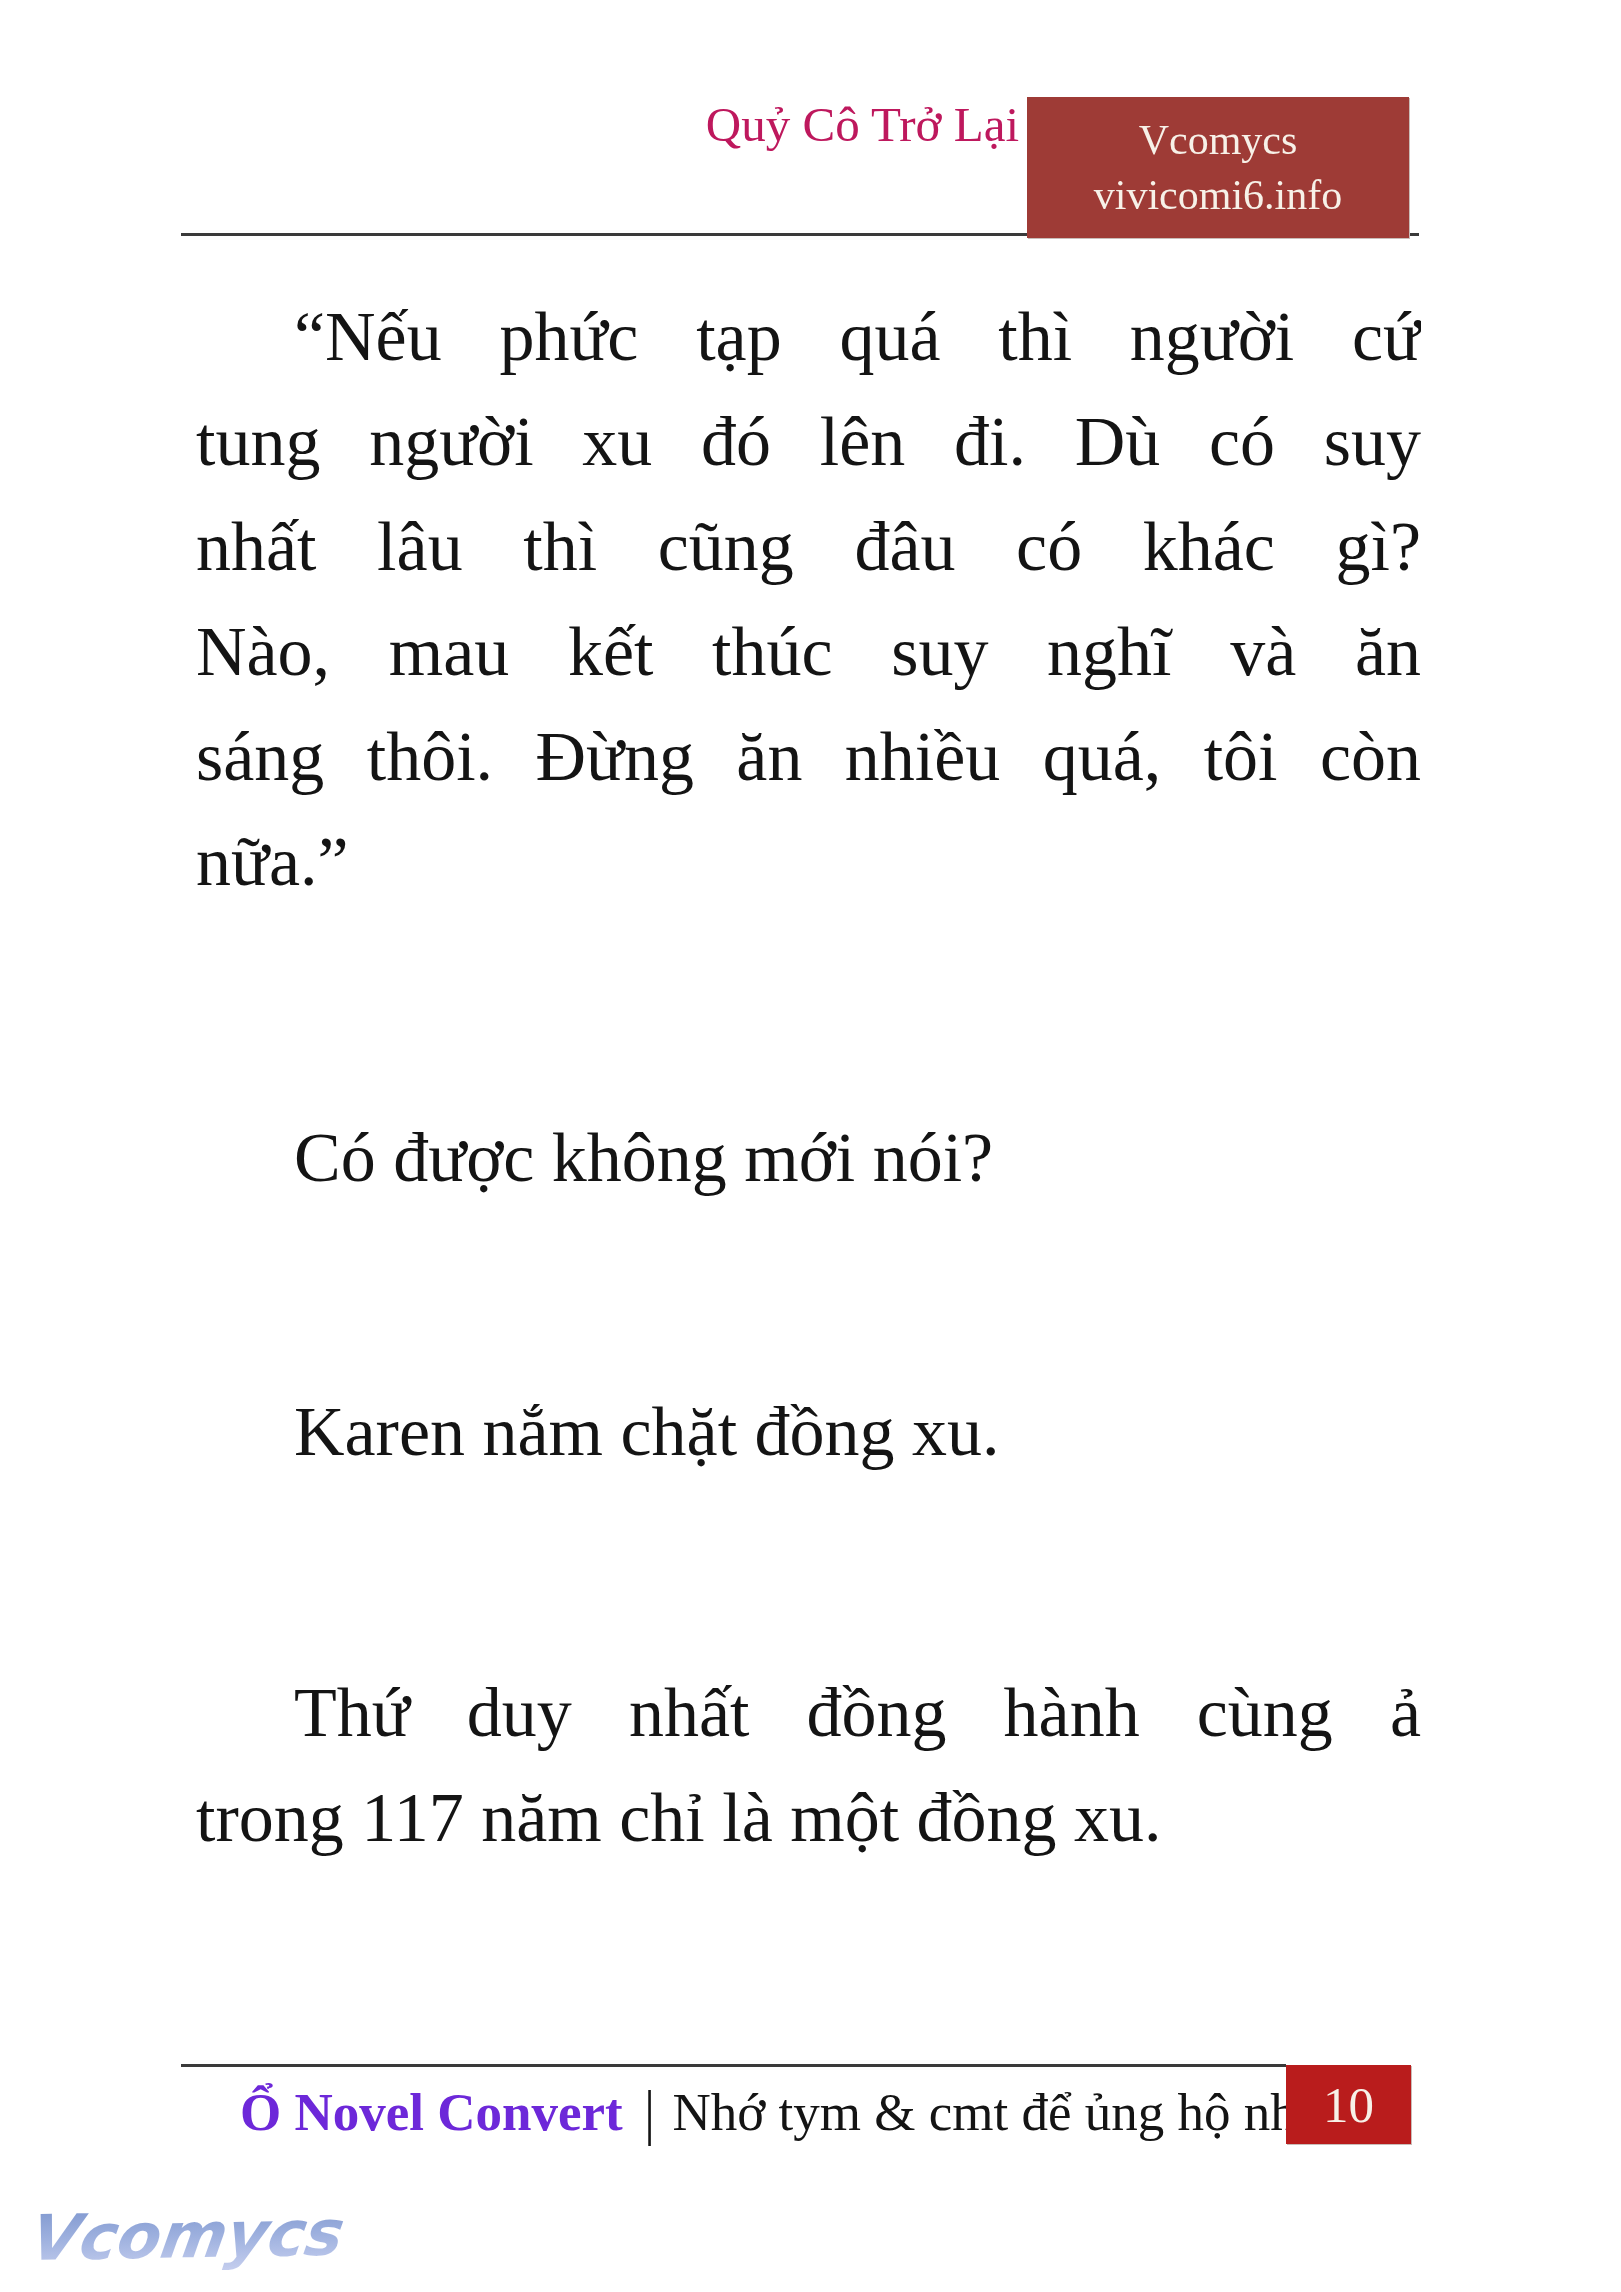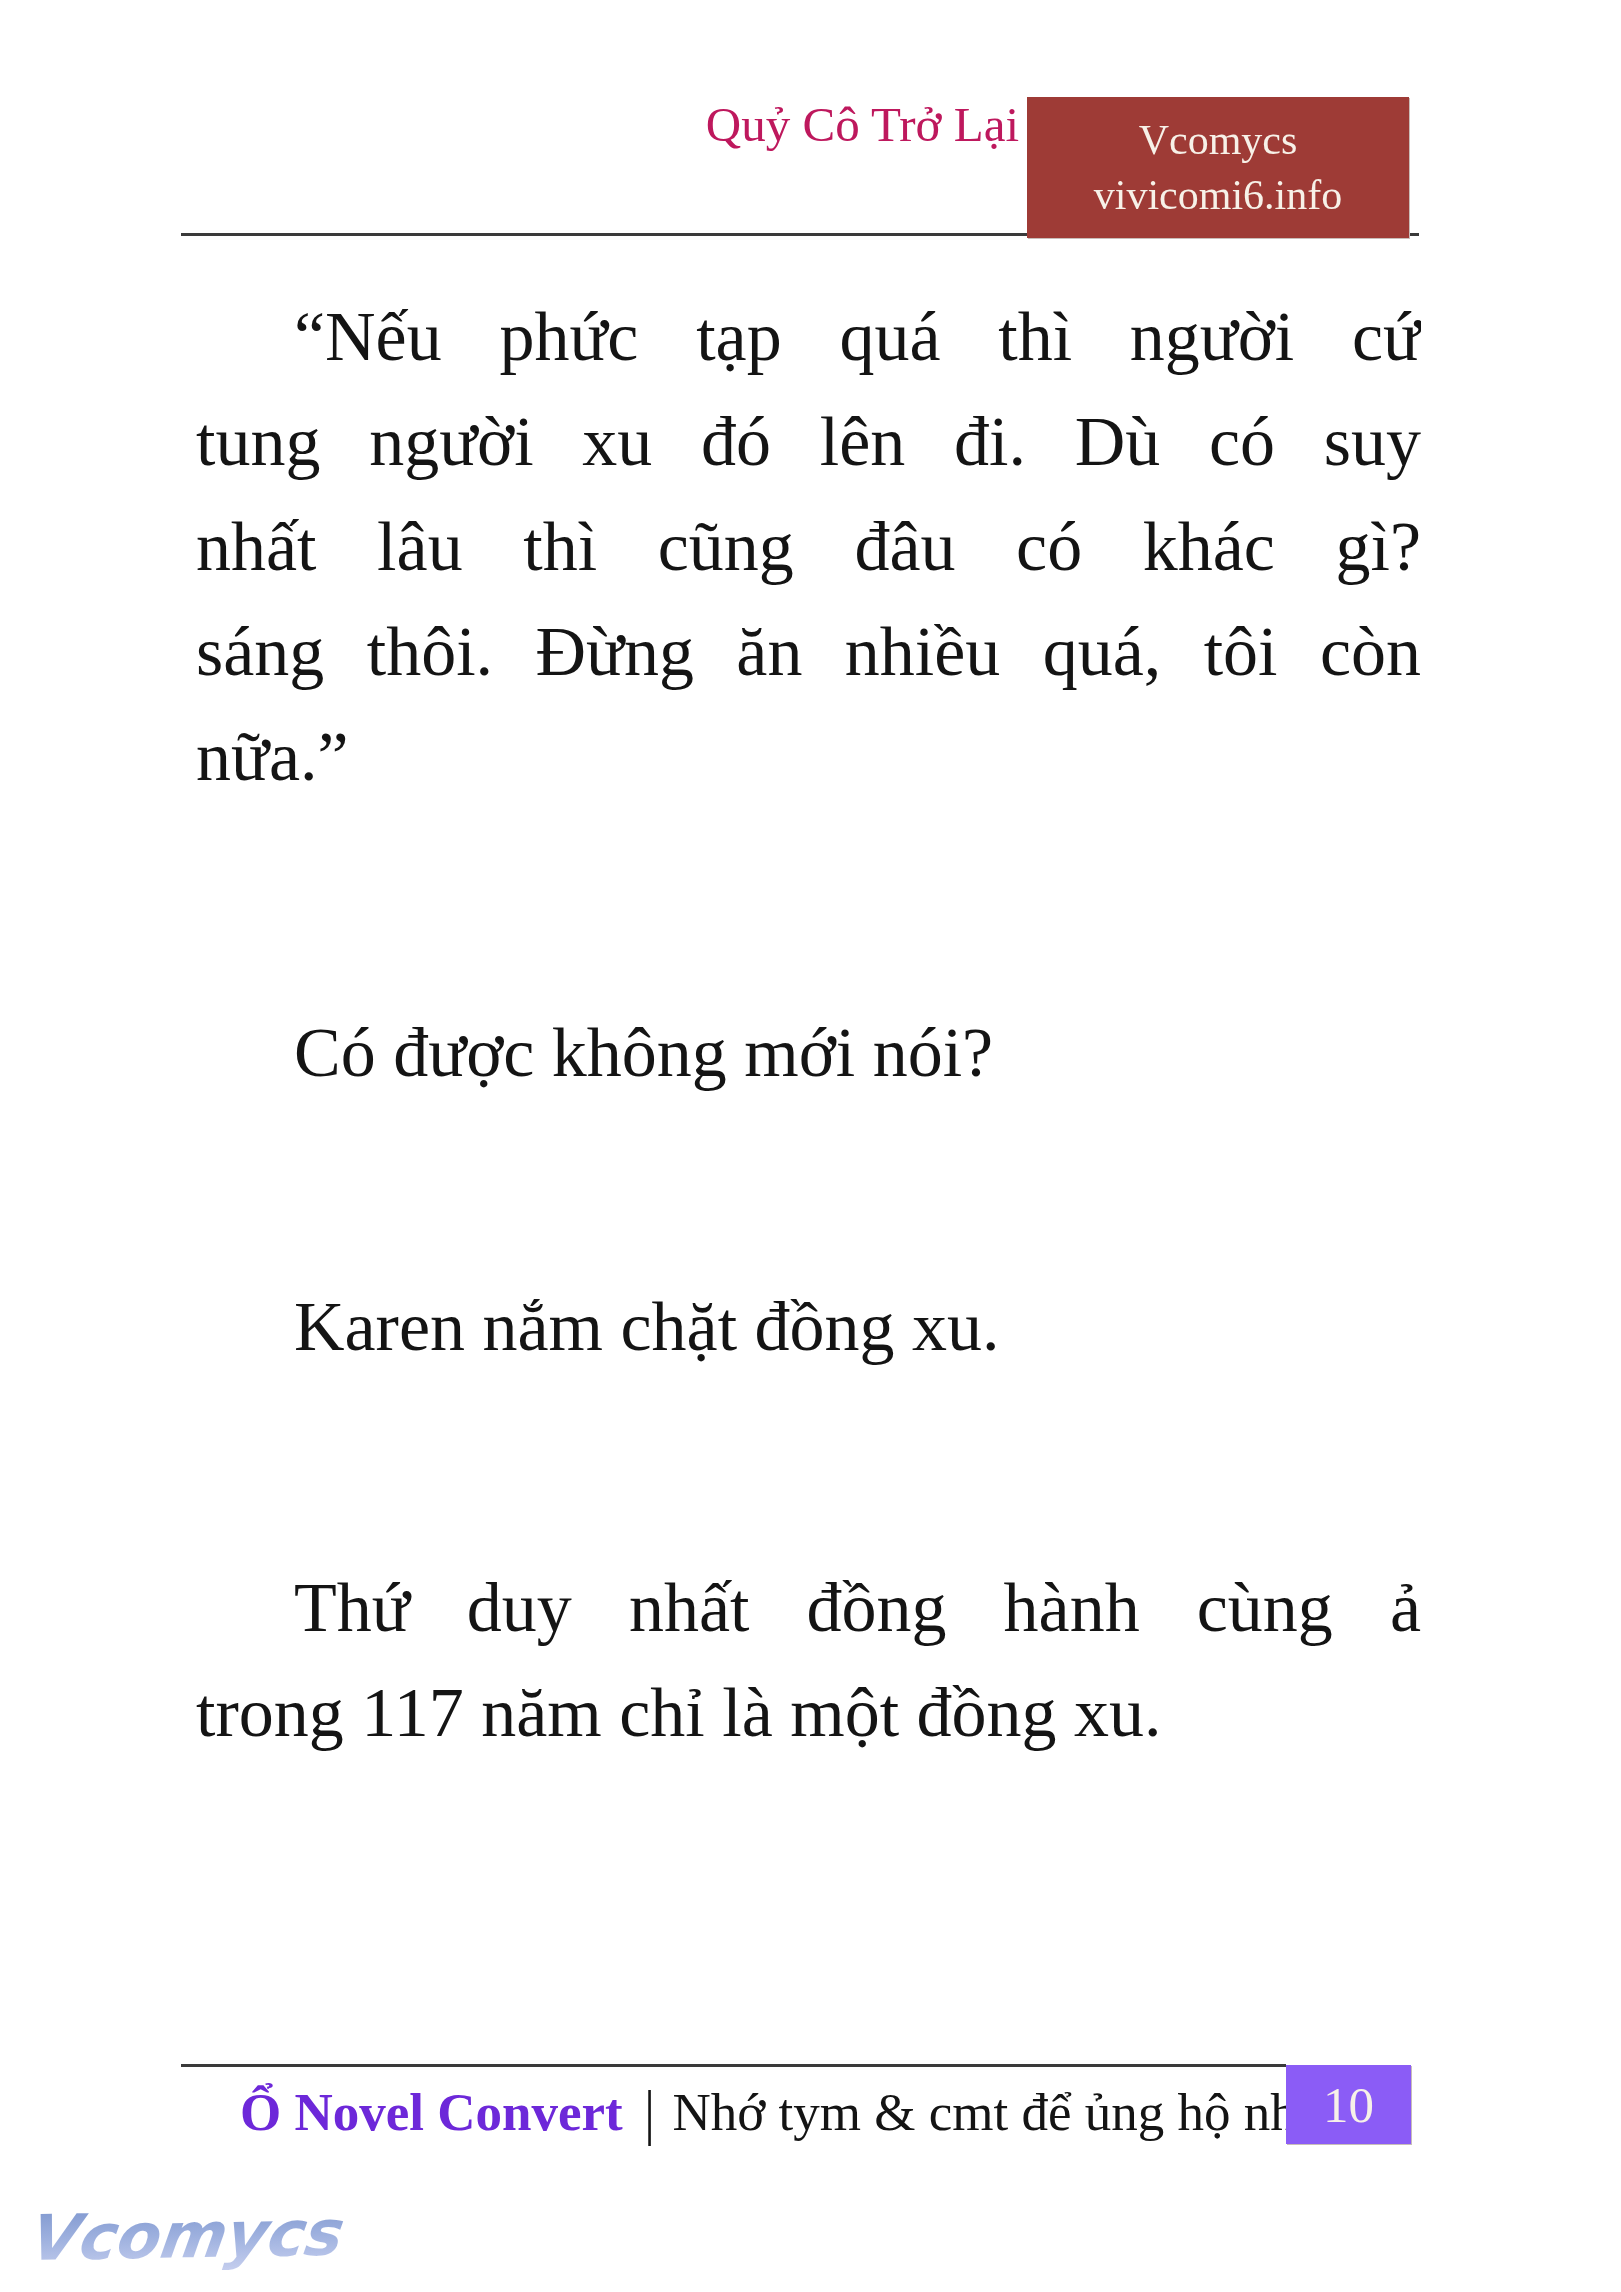--- a/index.html
+++ b/index.html
@@ -116,21 +116,21 @@
     font-weight: 400;
     transform: scaleY(1.15);
     color: #141414;
   }
   .page-number-badge {
     position: absolute;
     left: 1286px;
     top: 2065px;
     width: 125px;
     height: 79px;
-    background: #8b5cf6;
+    background: #b91c1c;
     color: #f7f1e8;
     display: flex;
     align-items: center;
     justify-content: center;
     font-size: 51px;
     box-shadow: 1px 1px 0 #c9bdb9;
   }
 
   
   .watermark {
@@ -170,20 +170,21 @@
   <div class="publisher-badge">
     <div>Vcomycs</div>
     <div>vivicomi6.info</div>
   </div>
 
   <div class="body-text">
     <div class="para">
       <div class="line justify indent">“Nếu phức tạp quá thì người cứ</div>
       <div class="line justify">tung người xu đó lên đi. Dù có suy</div>
       <div class="line justify">nhất lâu thì cũng đâu có khác gì?</div>
+      <div class="line justify">Nào, mau kết thúc suy nghĩ và ăn</div>
       <div class="line justify">sáng thôi. Đừng ăn nhiều quá, tôi còn</div>
       <div class="line">nữa.”</div>
     </div>
     <div class="para gap-a">
       <div class="line indent">Có được không mới nói?</div>
     </div>
     <div class="para gap-b">
       <div class="line indent">Karen nắm chặt đồng xu.</div>
     </div>
     <div class="para gap-c">

